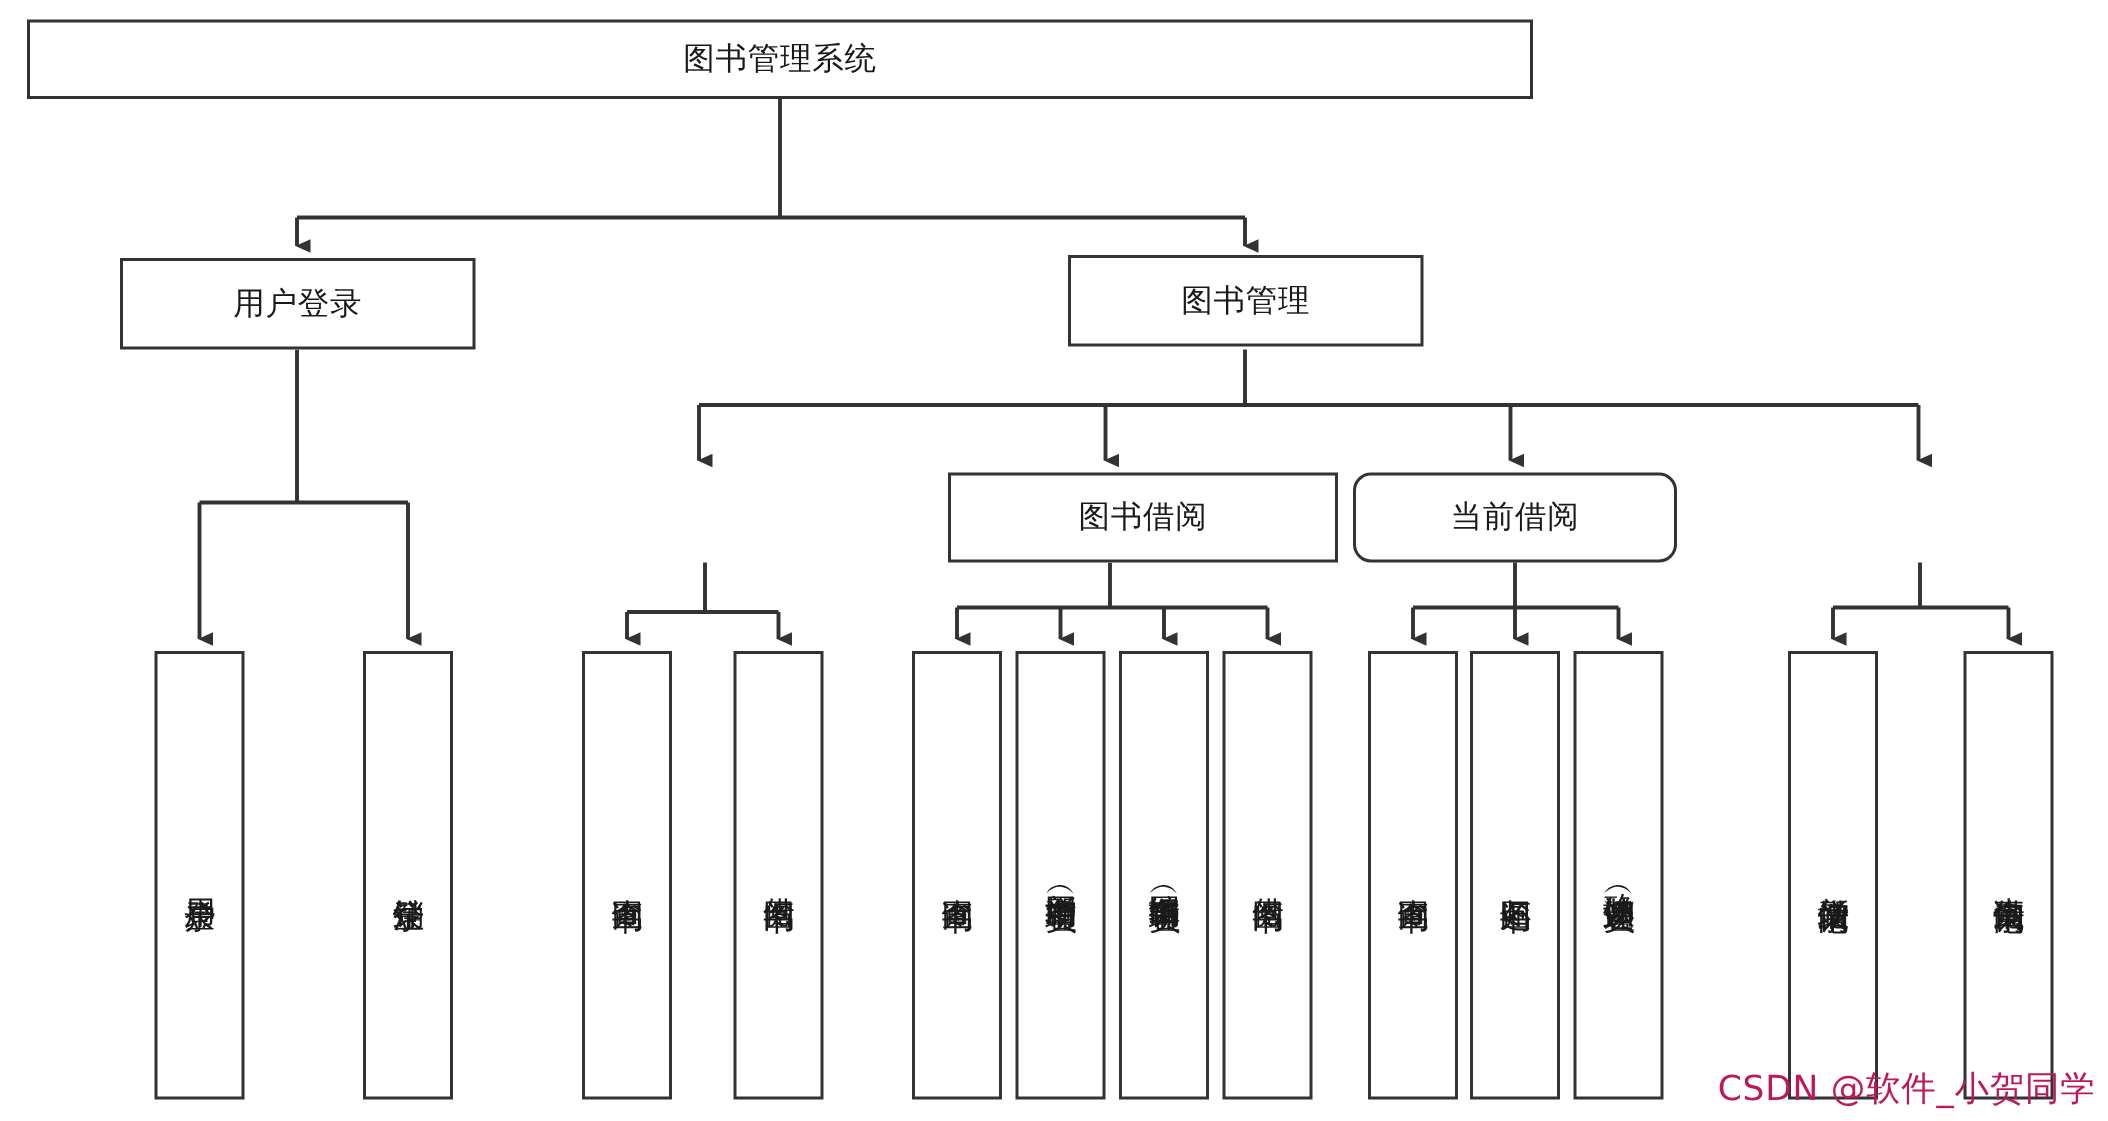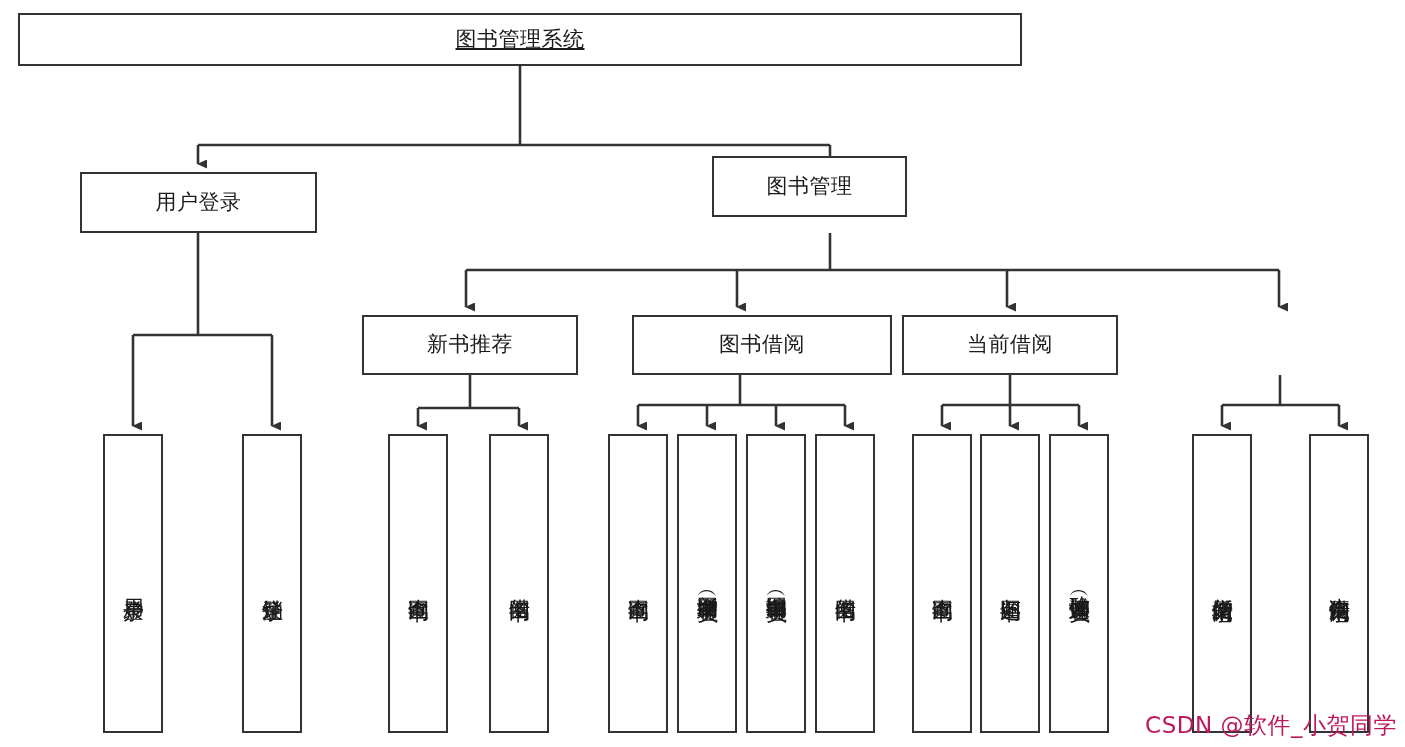--- a/index.html
+++ b/index.html
@@ -114,38 +114,35 @@
       <path d="M 1010,405 L 1010,426" marker-end="url(#arrowhead)"></path>
       <path d="M 1079,405 L 1079,426" marker-end="url(#arrowhead)"></path>
 
       <path d="M 1280,375 L 1280,405"></path>
       <path d="M 1222,405 L 1339,405"></path>
       <path d="M 1222,405 L 1222,426" marker-end="url(#arrowhead)"></path>
       <path d="M 1339,405 L 1339,426" marker-end="url(#arrowhead)"></path>
     </g>
   </svg>
 
-  <div class="node horizontal" style="left:18px; top:13px; width:1004px; height:53px;text-decoration:underline;">
+  <div class="node horizontal" style="left:18px; top:13px; width:1004px; height:53px;">
     <span>图书管理系统</span>
   </div>
 
   <div class="node horizontal" style="left:80px; top:172px; width:237px; height:61px;">
     <span>用户登录</span>
   </div>
-  <div class="node horizontal" style="left:712px; top:156px; width:195px; height:61px;">
+  <div class="node horizontal" style="left:712px; top:170px; width:237px; height:61px;">
     <span>图书管理</span>
   </div>
 
-  <div class="node horizontal" style="left:362px; top:315px; width:216px; height:60px;">
-    <span>新书推荐</span>
-  </div>
   <div class="node horizontal" style="left:632px; top:315px; width:260px; height:60px;">
     <span>图书借阅</span>
   </div>
-  <div class="node horizontal" style="left:902px; top:315px; width:216px; height:60px;">
+  <div class="node horizontal" style="left:902px; top:315px; width:216px; height:60px;border-radius:12px;">
     <span>当前借阅</span>
   </div>
 
   <div class="node vertical" style="left:103px; top:434px; width:60px; height:299px;">
     <span class="vlabel">用户登录</span>
   </div>
   <div class="node vertical" style="left:242px; top:434px; width:60px; height:299px;">
     <span class="vlabel">注销登录</span>
   </div>
 

